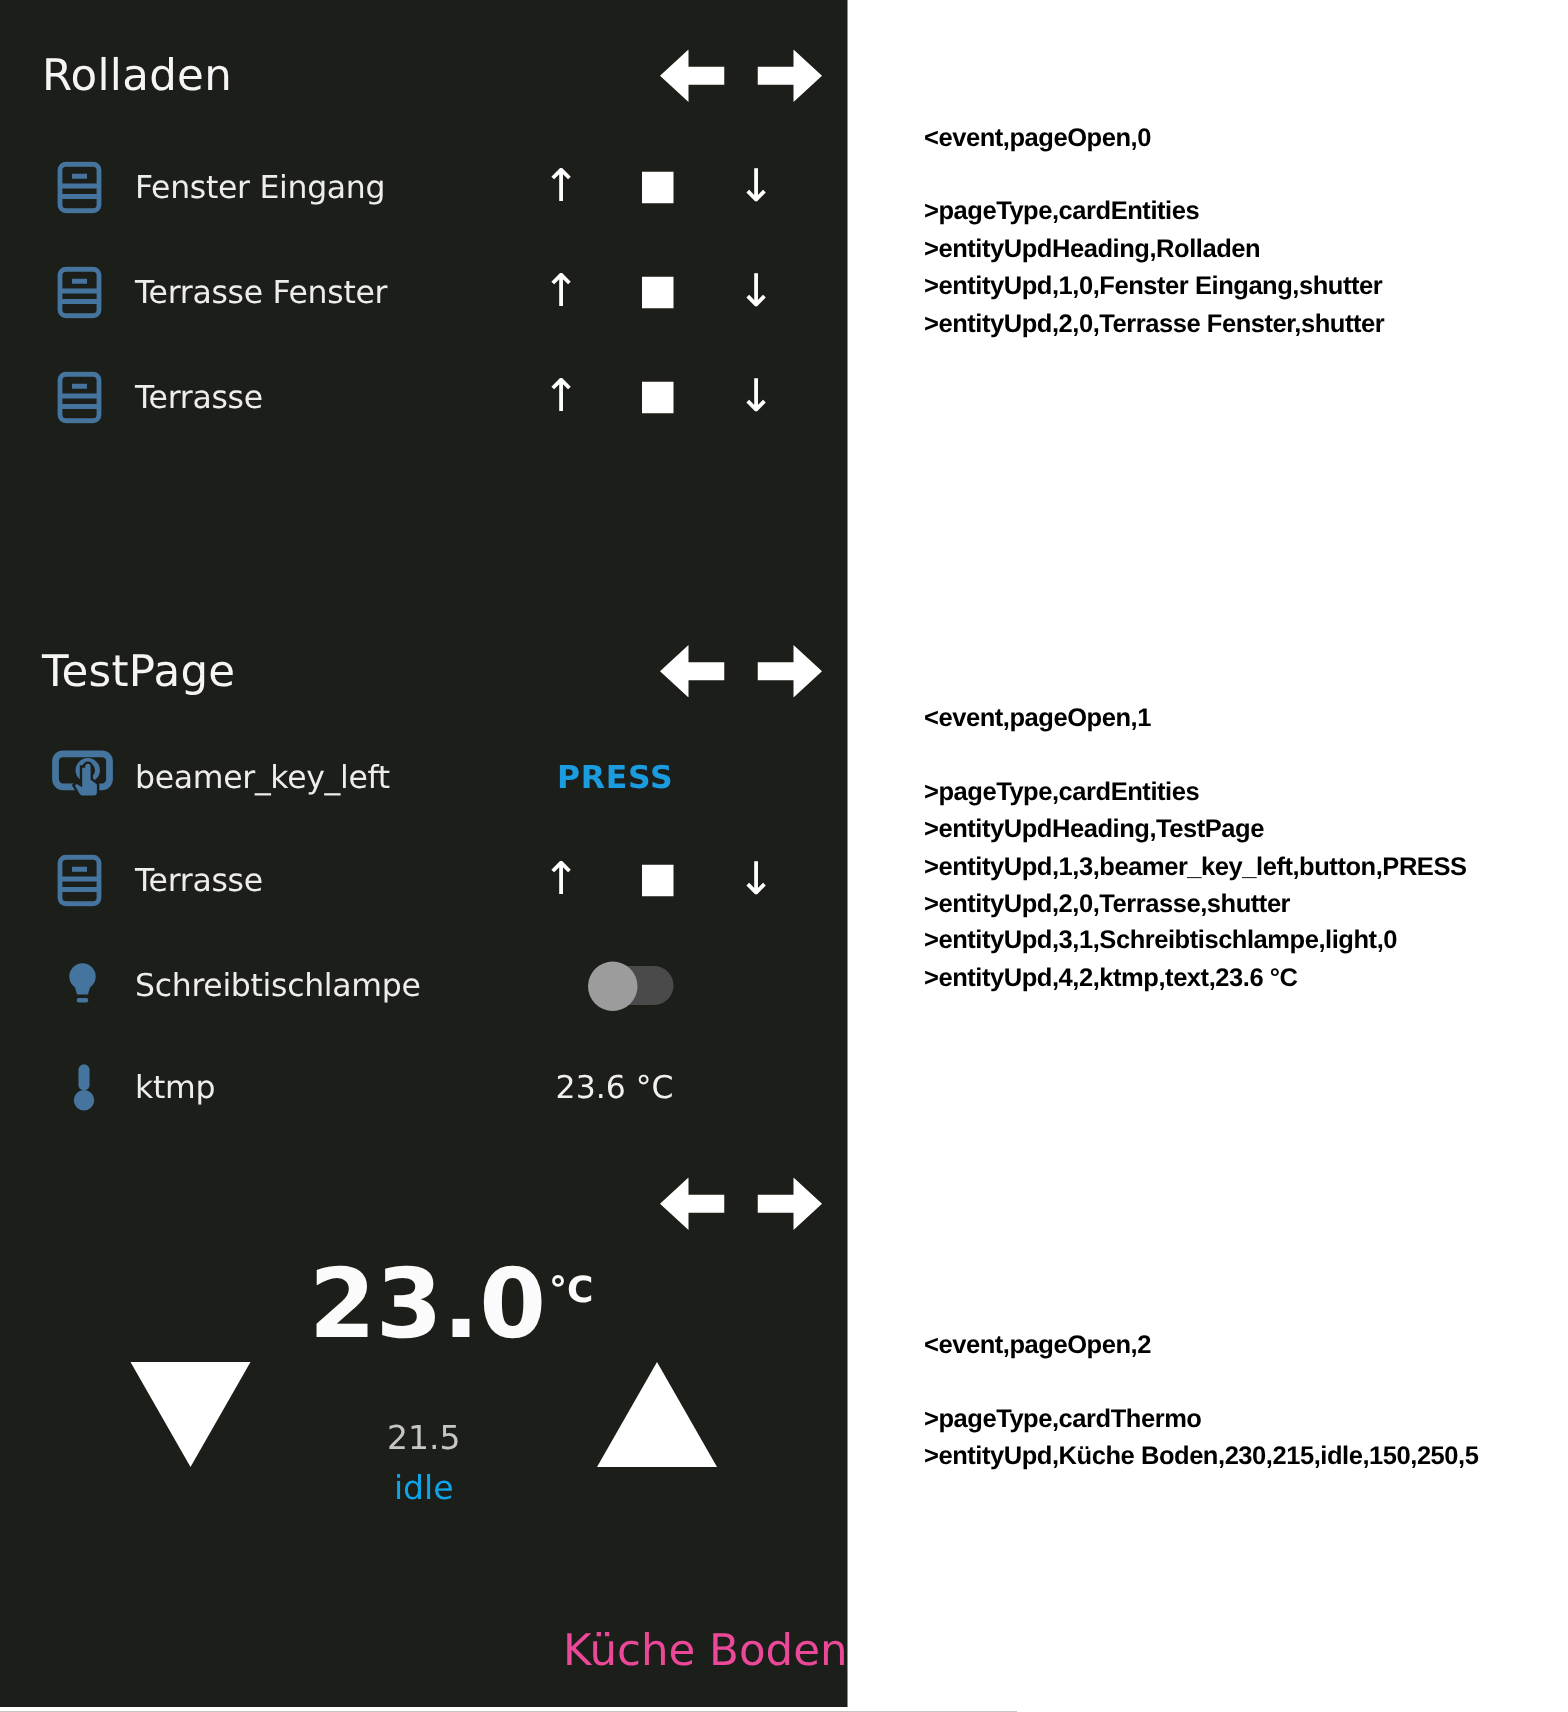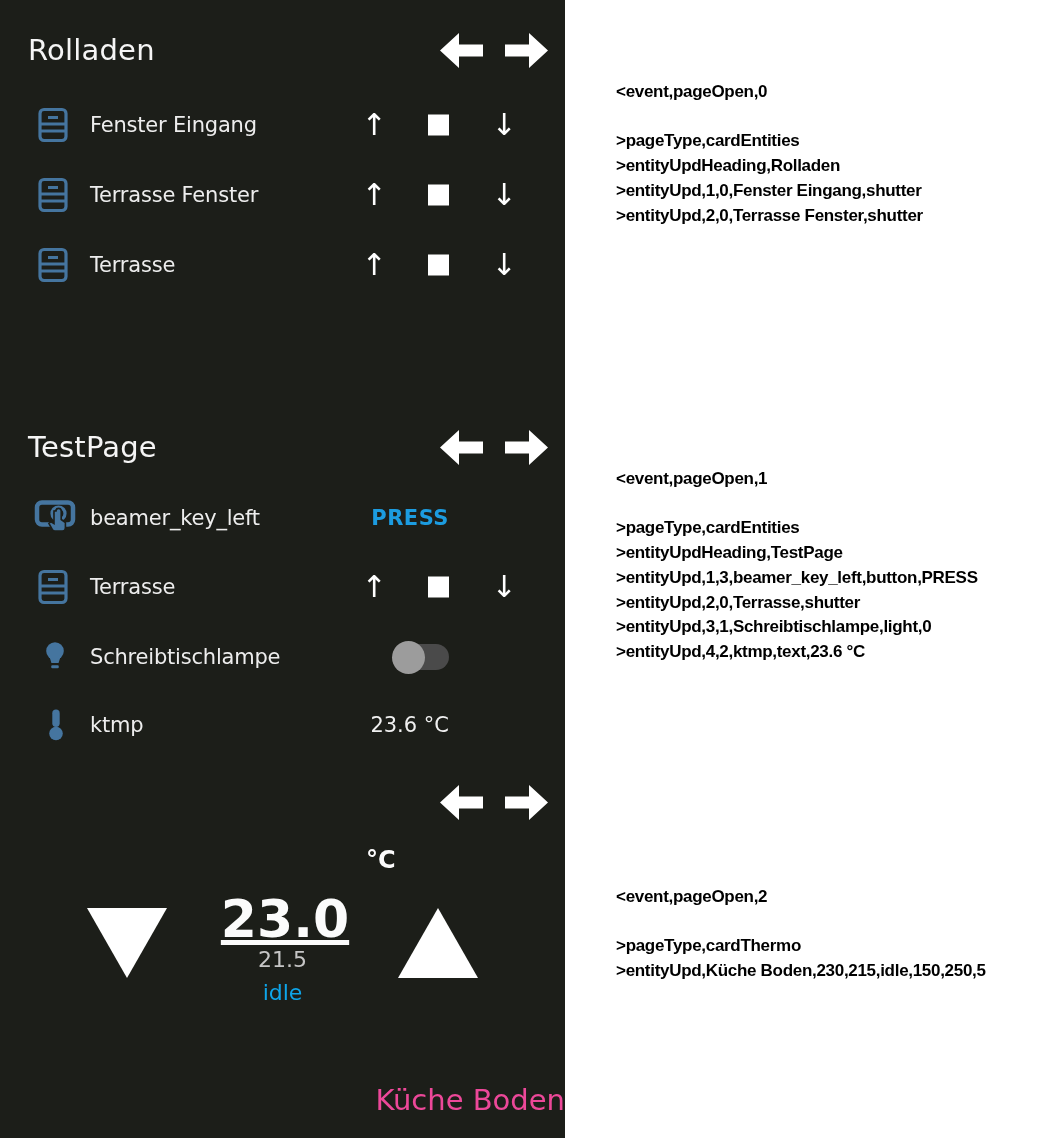--- a/index.html
+++ b/index.html
@@ -26,21 +26,21 @@
   .ctl.down{left:487px;width:34px;font-size:30px;line-height:34px;}
   .ctl.stop{left:428px;width:21px;height:21px;background:#fff;}
   .evalue{position:absolute;right:40px;top:50%;transform:translateY(-50%);font-size:21px;color:#f0f0f0;white-space:nowrap;text-align:center;}
   .evalue.press{color:var(--press-blue);font-weight:600;letter-spacing:.5px;}
 
   .toggle{position:absolute;right:40px;top:50%;transform:translateY(-50%);width:53px;height:26px;}
   .toggle .track{position:absolute;left:0;top:0;width:53px;height:26px;border-radius:13px;background:#4a4a4a;}
   .toggle .knob{position:absolute;left:-4px;top:-3.5px;width:33px;height:33px;border-radius:50%;background:#9c9c9c;}
 
   
-  .t-temp{position:absolute;left:150px;top:883px;width:270px;text-align:center;font-size:52px;line-height:72px;font-weight:bold;color:#fbfbfb;text-decoration:underline;}
+  .t-temp{position:absolute;left:150px;top:834px;width:270px;text-align:center;font-size:64px;line-height:72px;font-weight:bold;color:#fbfbfb;}
   .t-unit{position:absolute;left:366px;top:846px;font-size:24px;font-weight:bold;color:#fbfbfb;}
   .tri{position:absolute;width:0;height:0;}
   .tri.down{left:87px;top:908px;border-left:40px solid transparent;border-right:40px solid transparent;border-top:70px solid #fff;}
   .tri.up{left:398px;top:908px;border-left:40px solid transparent;border-right:40px solid transparent;border-bottom:70px solid #fff;}
   .t-set{position:absolute;left:0;top:947px;width:565px;text-align:center;font-size:22px;color:#c6c6c6;}
   .t-state{position:absolute;left:0;top:980px;width:565px;text-align:center;font-size:22px;color:#0ea5e9;}
   .t-title{position:absolute;left:0;top:1083px;width:565px;text-align:right;font-size:29px;color:#ec4899;}
 
   
   .pblock{position:absolute;left:616px;width:425px;font-family:"Liberation Sans",sans-serif;font-weight:bold;font-size:17px;letter-spacing:-.3px;color:#000;}

